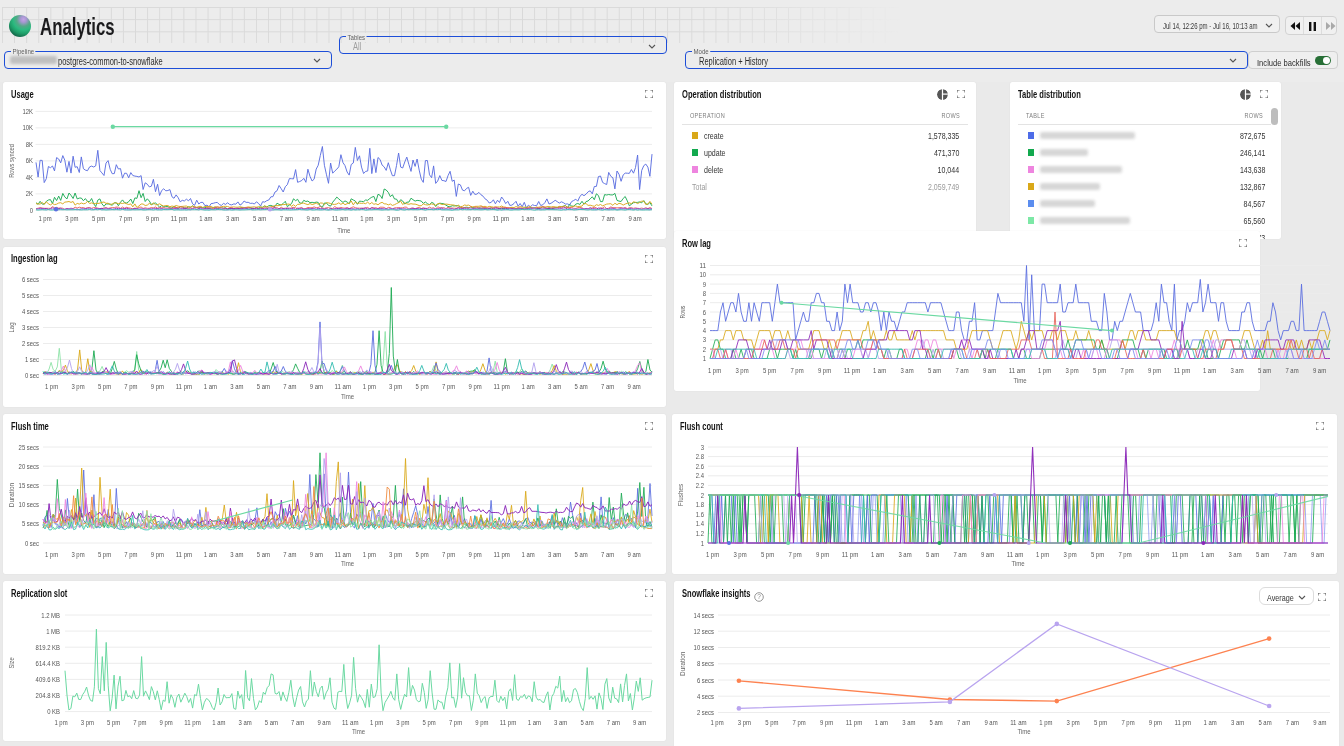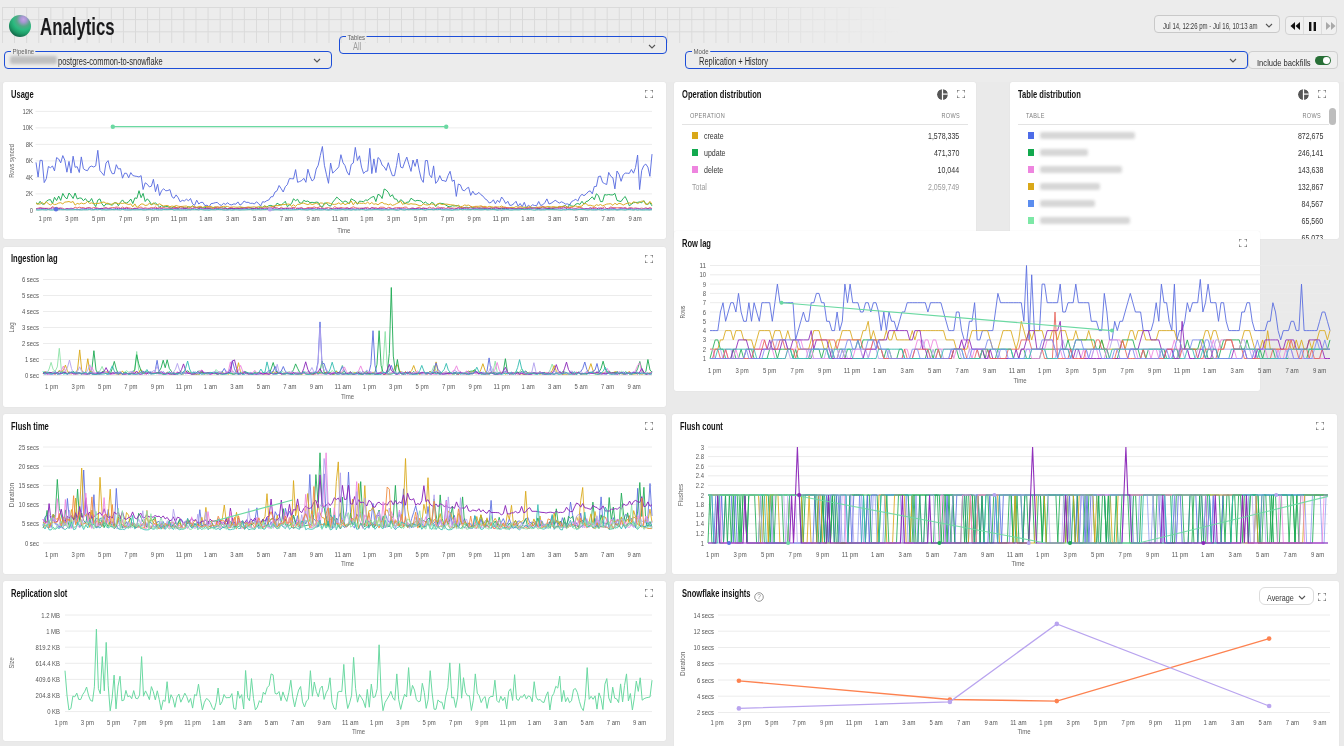--- a/index.html
+++ b/index.html
@@ -155,21 +155,21 @@
     <div class="cxr" style="position:absolute;right:16.5px;top:48.0px;font-size:9.5px;color:#333">1,578,335</div>
     <div style="position:absolute;left:17.5px;top:67.3px;width:6.4px;height:6.4px;background:#12a94e"></div>
     <div class="cx" style="position:absolute;left:30px;top:65.0px;font-size:9.5px;color:#333">update</div>
     <div class="cxr" style="position:absolute;right:16.5px;top:65.0px;font-size:9.5px;color:#333">471,370</div>
     <div style="position:absolute;left:17.5px;top:84.3px;width:6.4px;height:6.4px;background:#ee85df"></div>
     <div class="cx" style="position:absolute;left:30px;top:82.0px;font-size:9.5px;color:#333">delete</div>
     <div class="cxr" style="position:absolute;right:16.5px;top:82.0px;font-size:9.5px;color:#333">10,044</div>
     <div class="cx" style="position:absolute;left:17.5px;top:99.0px;font-size:9.5px;color:#9b9b9b">Total</div>
     <div class="cxr" style="position:absolute;right:16.5px;top:99.0px;font-size:9.5px;color:#9b9b9b">2,059,749</div>
   </div>
-<div class="card" style="left:1010px;top:82px;width:329px;height:157px;overflow:hidden">
+<div class="card" style="left:1010px;top:82px;width:271px;height:157px;overflow:hidden">
     <div class="ctitle">Table distribution</div>
     <svg width="11" height="11" viewBox="0 0 11 11" style="position:absolute;top:6.5px;right:30.5px">
 <defs>
         <clipPath id="pcb">
           <circle cx="5.5" cy="5.5" r="5.5"></circle>
         </clipPath>
       </defs>
 <g clip-path="url(#pcb)">
         <circle cx="5.5" cy="5.5" r="5.5" fill="#565656"></circle>
 <rect x="4.9" y="0" width="1.2" height="11" fill="#fff"></rect>

